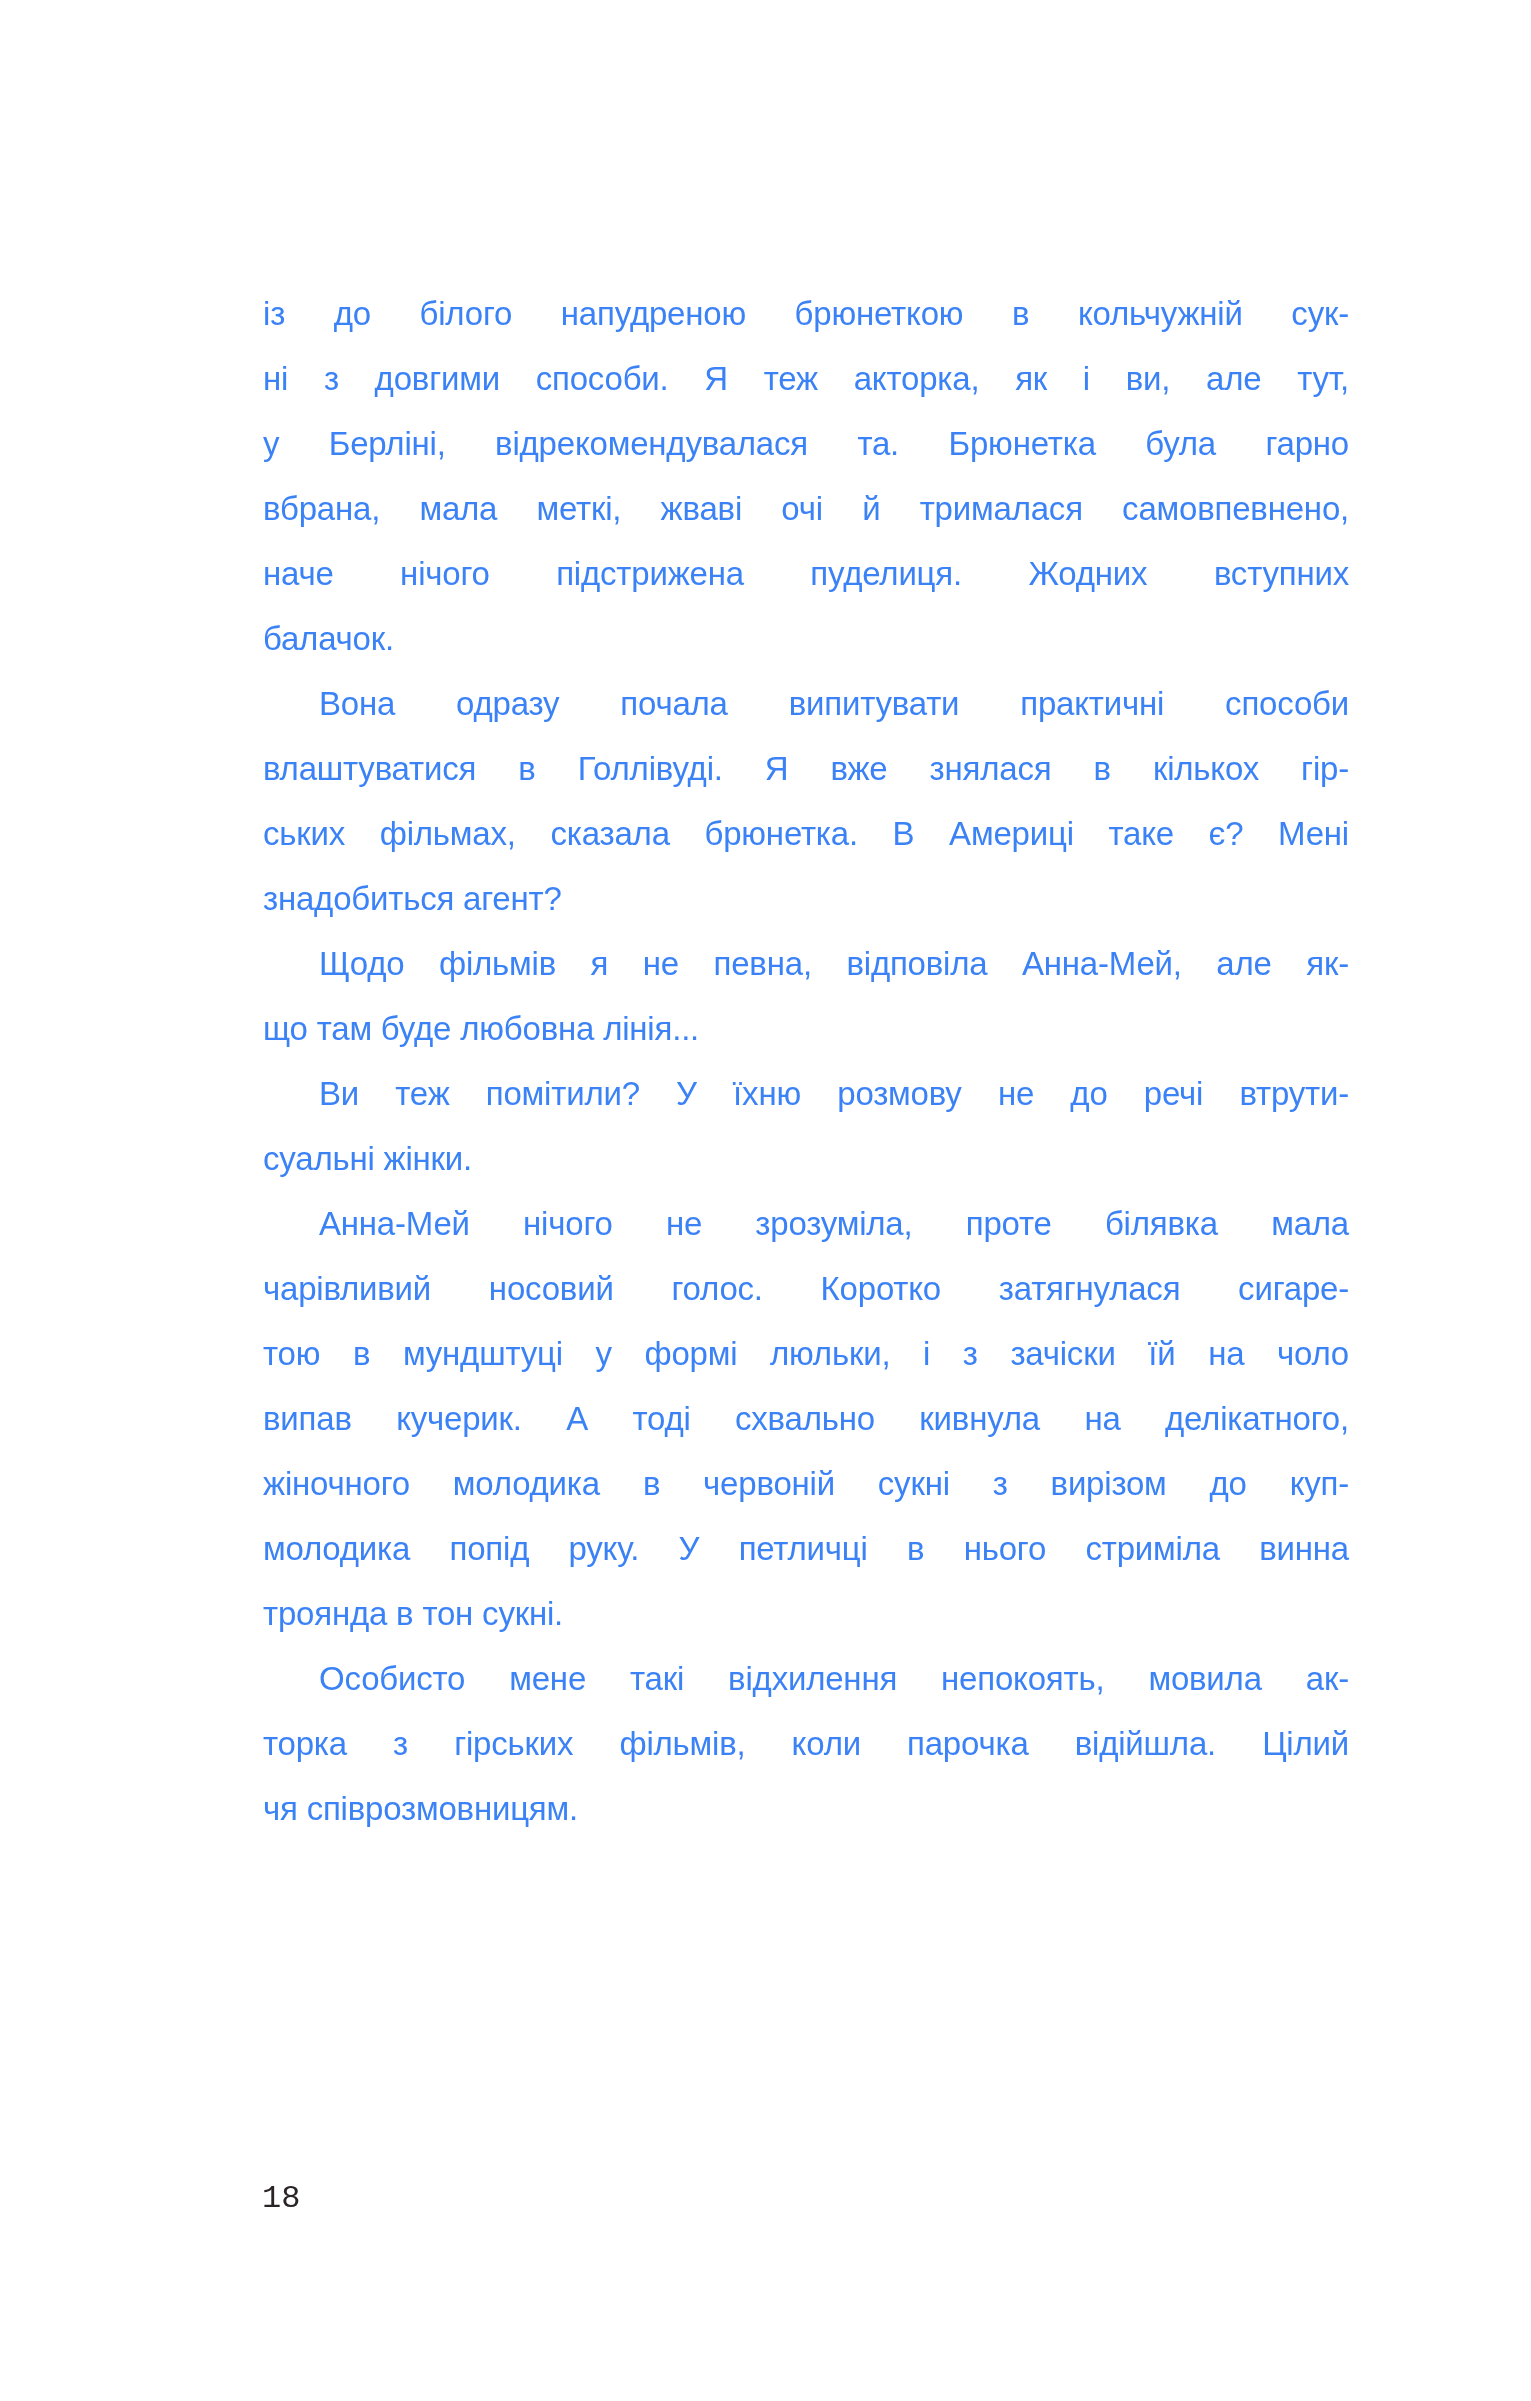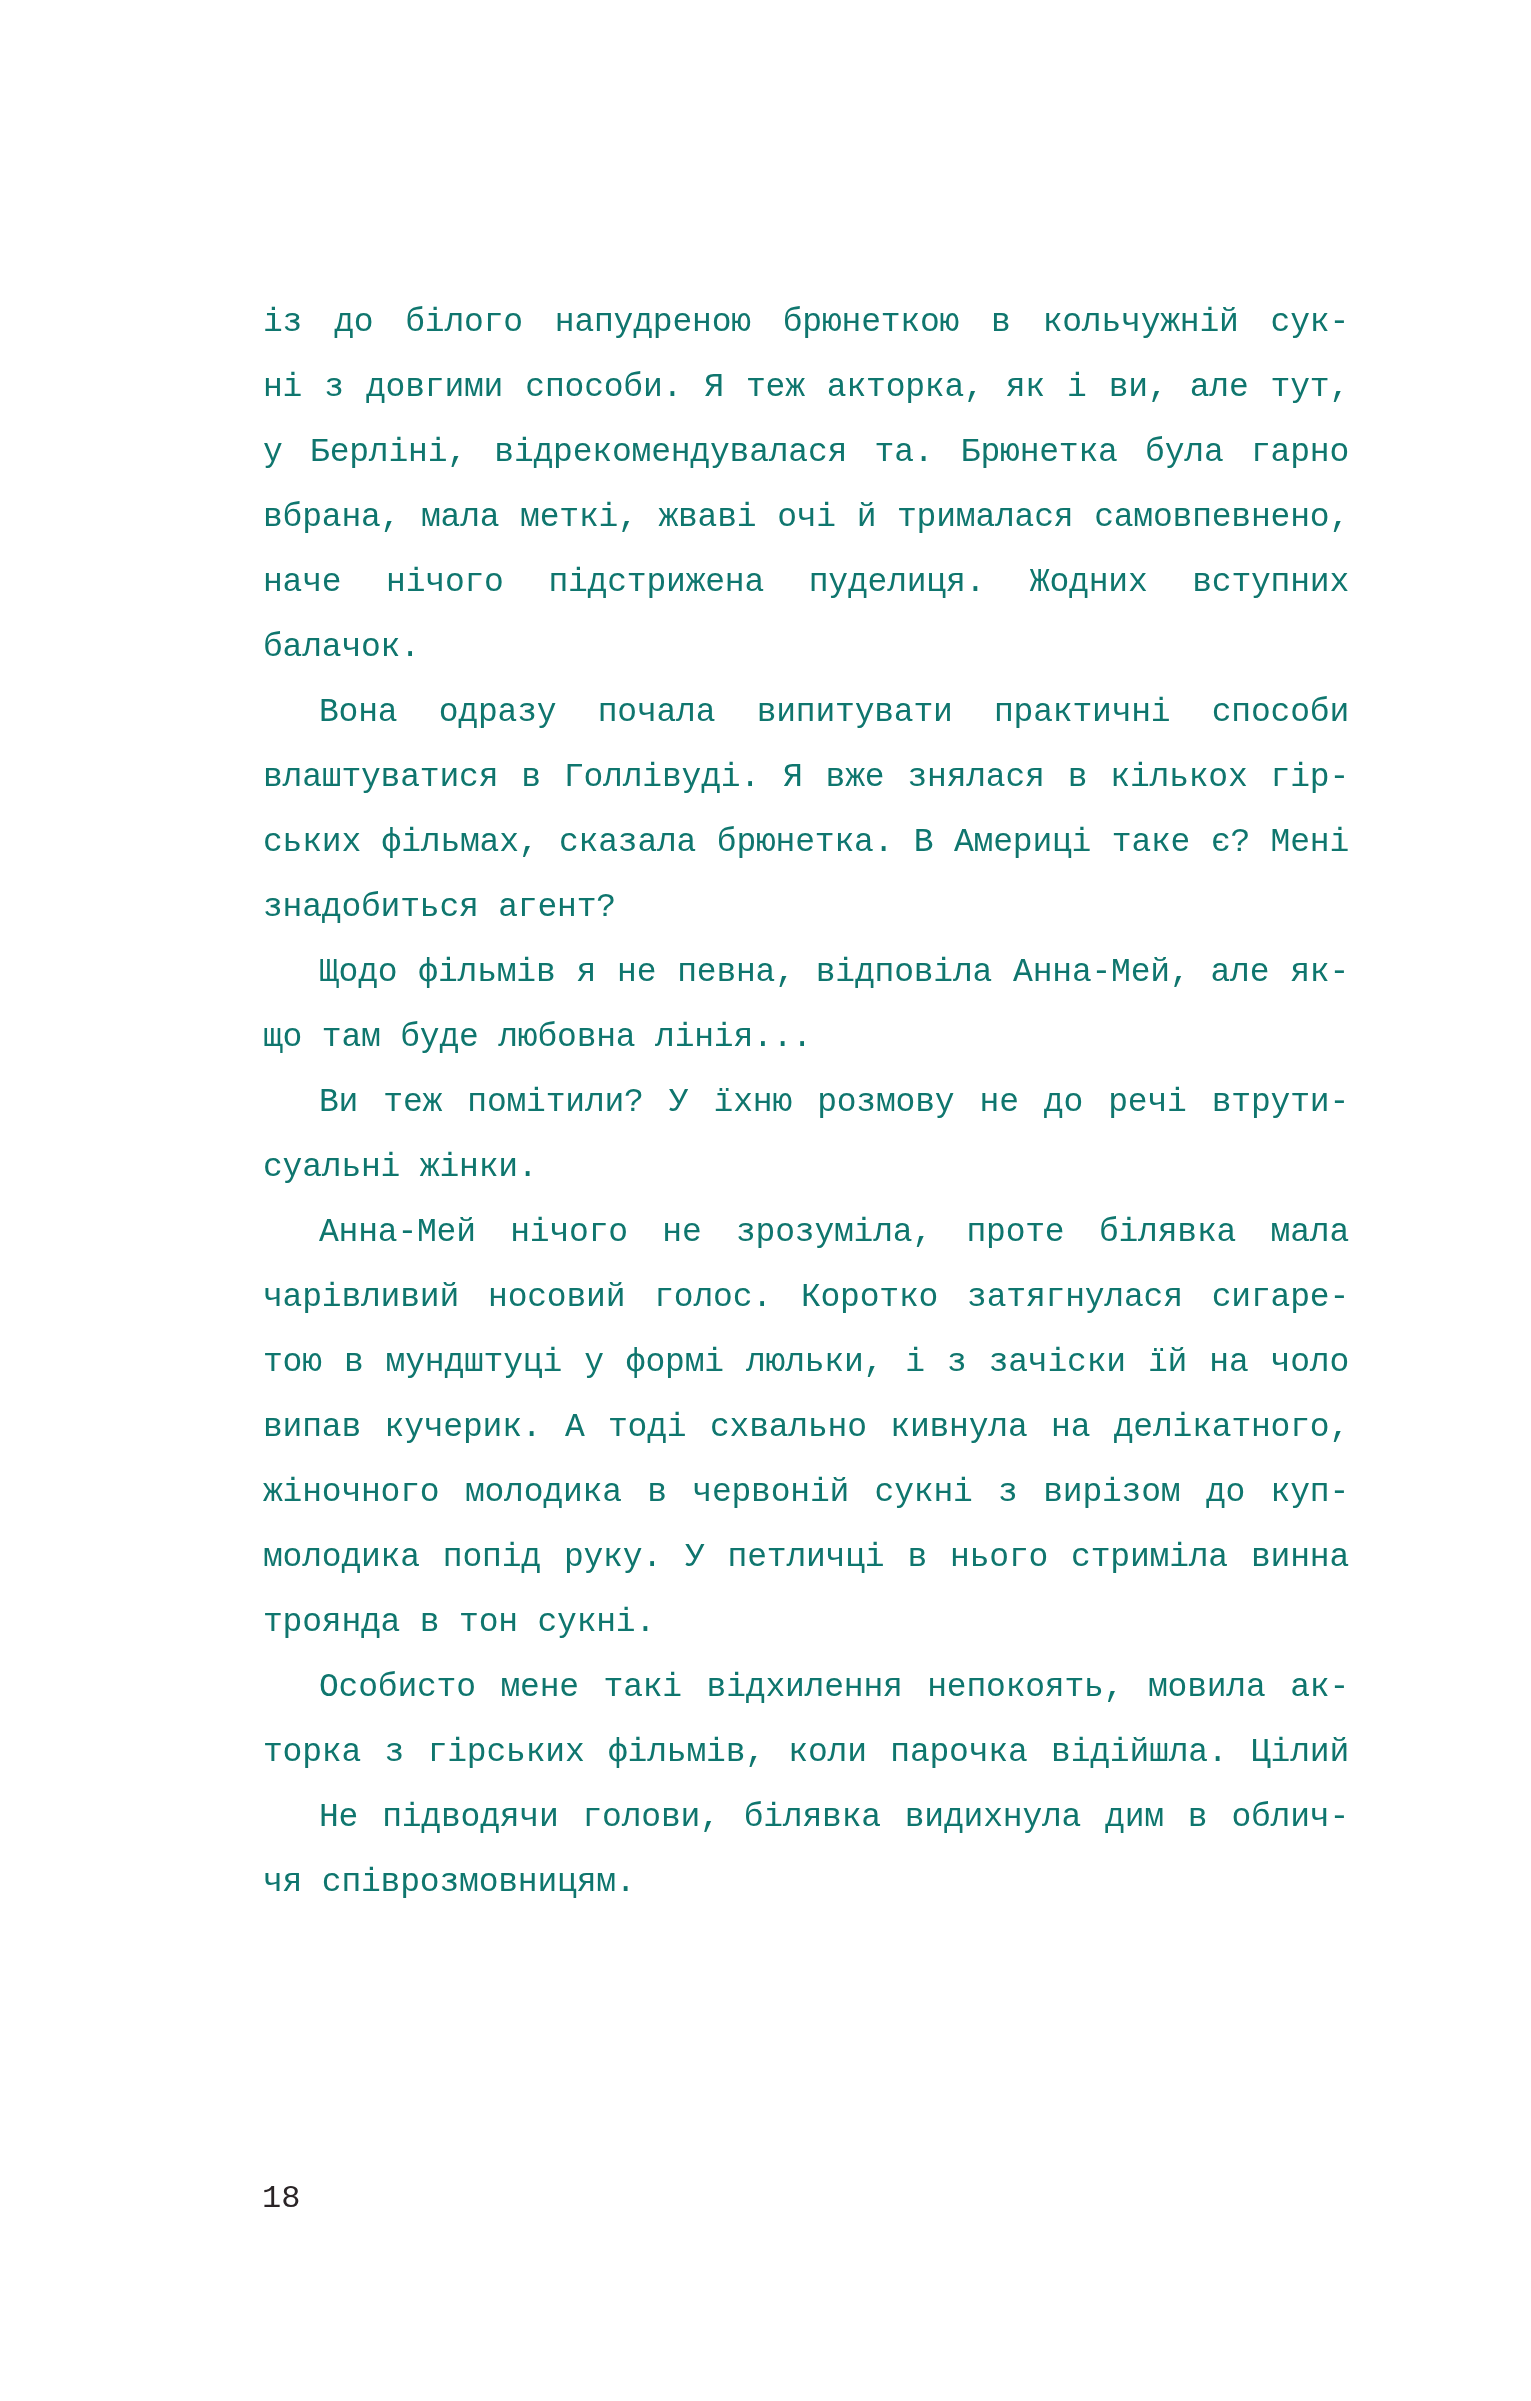--- a/index.html
+++ b/index.html
@@ -17,26 +17,26 @@
       position: absolute;
       left: 0;
       top: 0;
       width: 1531px;
       height: 2401px;
       background: #ffffff;
     }
     .text-block {
       position: absolute;
       left: 263px;
-      top: 290px;
+      top: 281px;
       width: 1086px;
-      font-family: Liberation Mono, monospace;
+      font-family: Liberation Sans, sans-serif;
       font-size: 33px;
       line-height: 65px;
-      color: #0f766e;
+      color: #3b82f6;
       letter-spacing: -0.2px;
     }
     .paragraph {
       margin: 0;
       padding: 0;
     }
     .line {
       display: block;
       height: 65px;
       white-space: nowrap;
@@ -102,21 +102,20 @@
       <span class="line">молодика попід руку. У петличці в нього стриміла винна</span>
       <span class="line last">троянда в тон сукні.</span>
     </p>
 
     <p class="paragraph">
       <span class="line first">Особисто мене такі відхилення непокоять, мовила ак-</span>
       <span class="line">торка з гірських фільмів, коли парочка відійшла. Цілий</span>
     </p>
 
     <p class="paragraph">
-      <span class="line first">Не підводячи голови, білявка видихнула дим в облич-</span>
       <span class="line last">чя співрозмовницям.</span>
     </p>
 
   </div>
 
   <div class="page-number">18</div>
 </div>
 
 
 </body></html>

